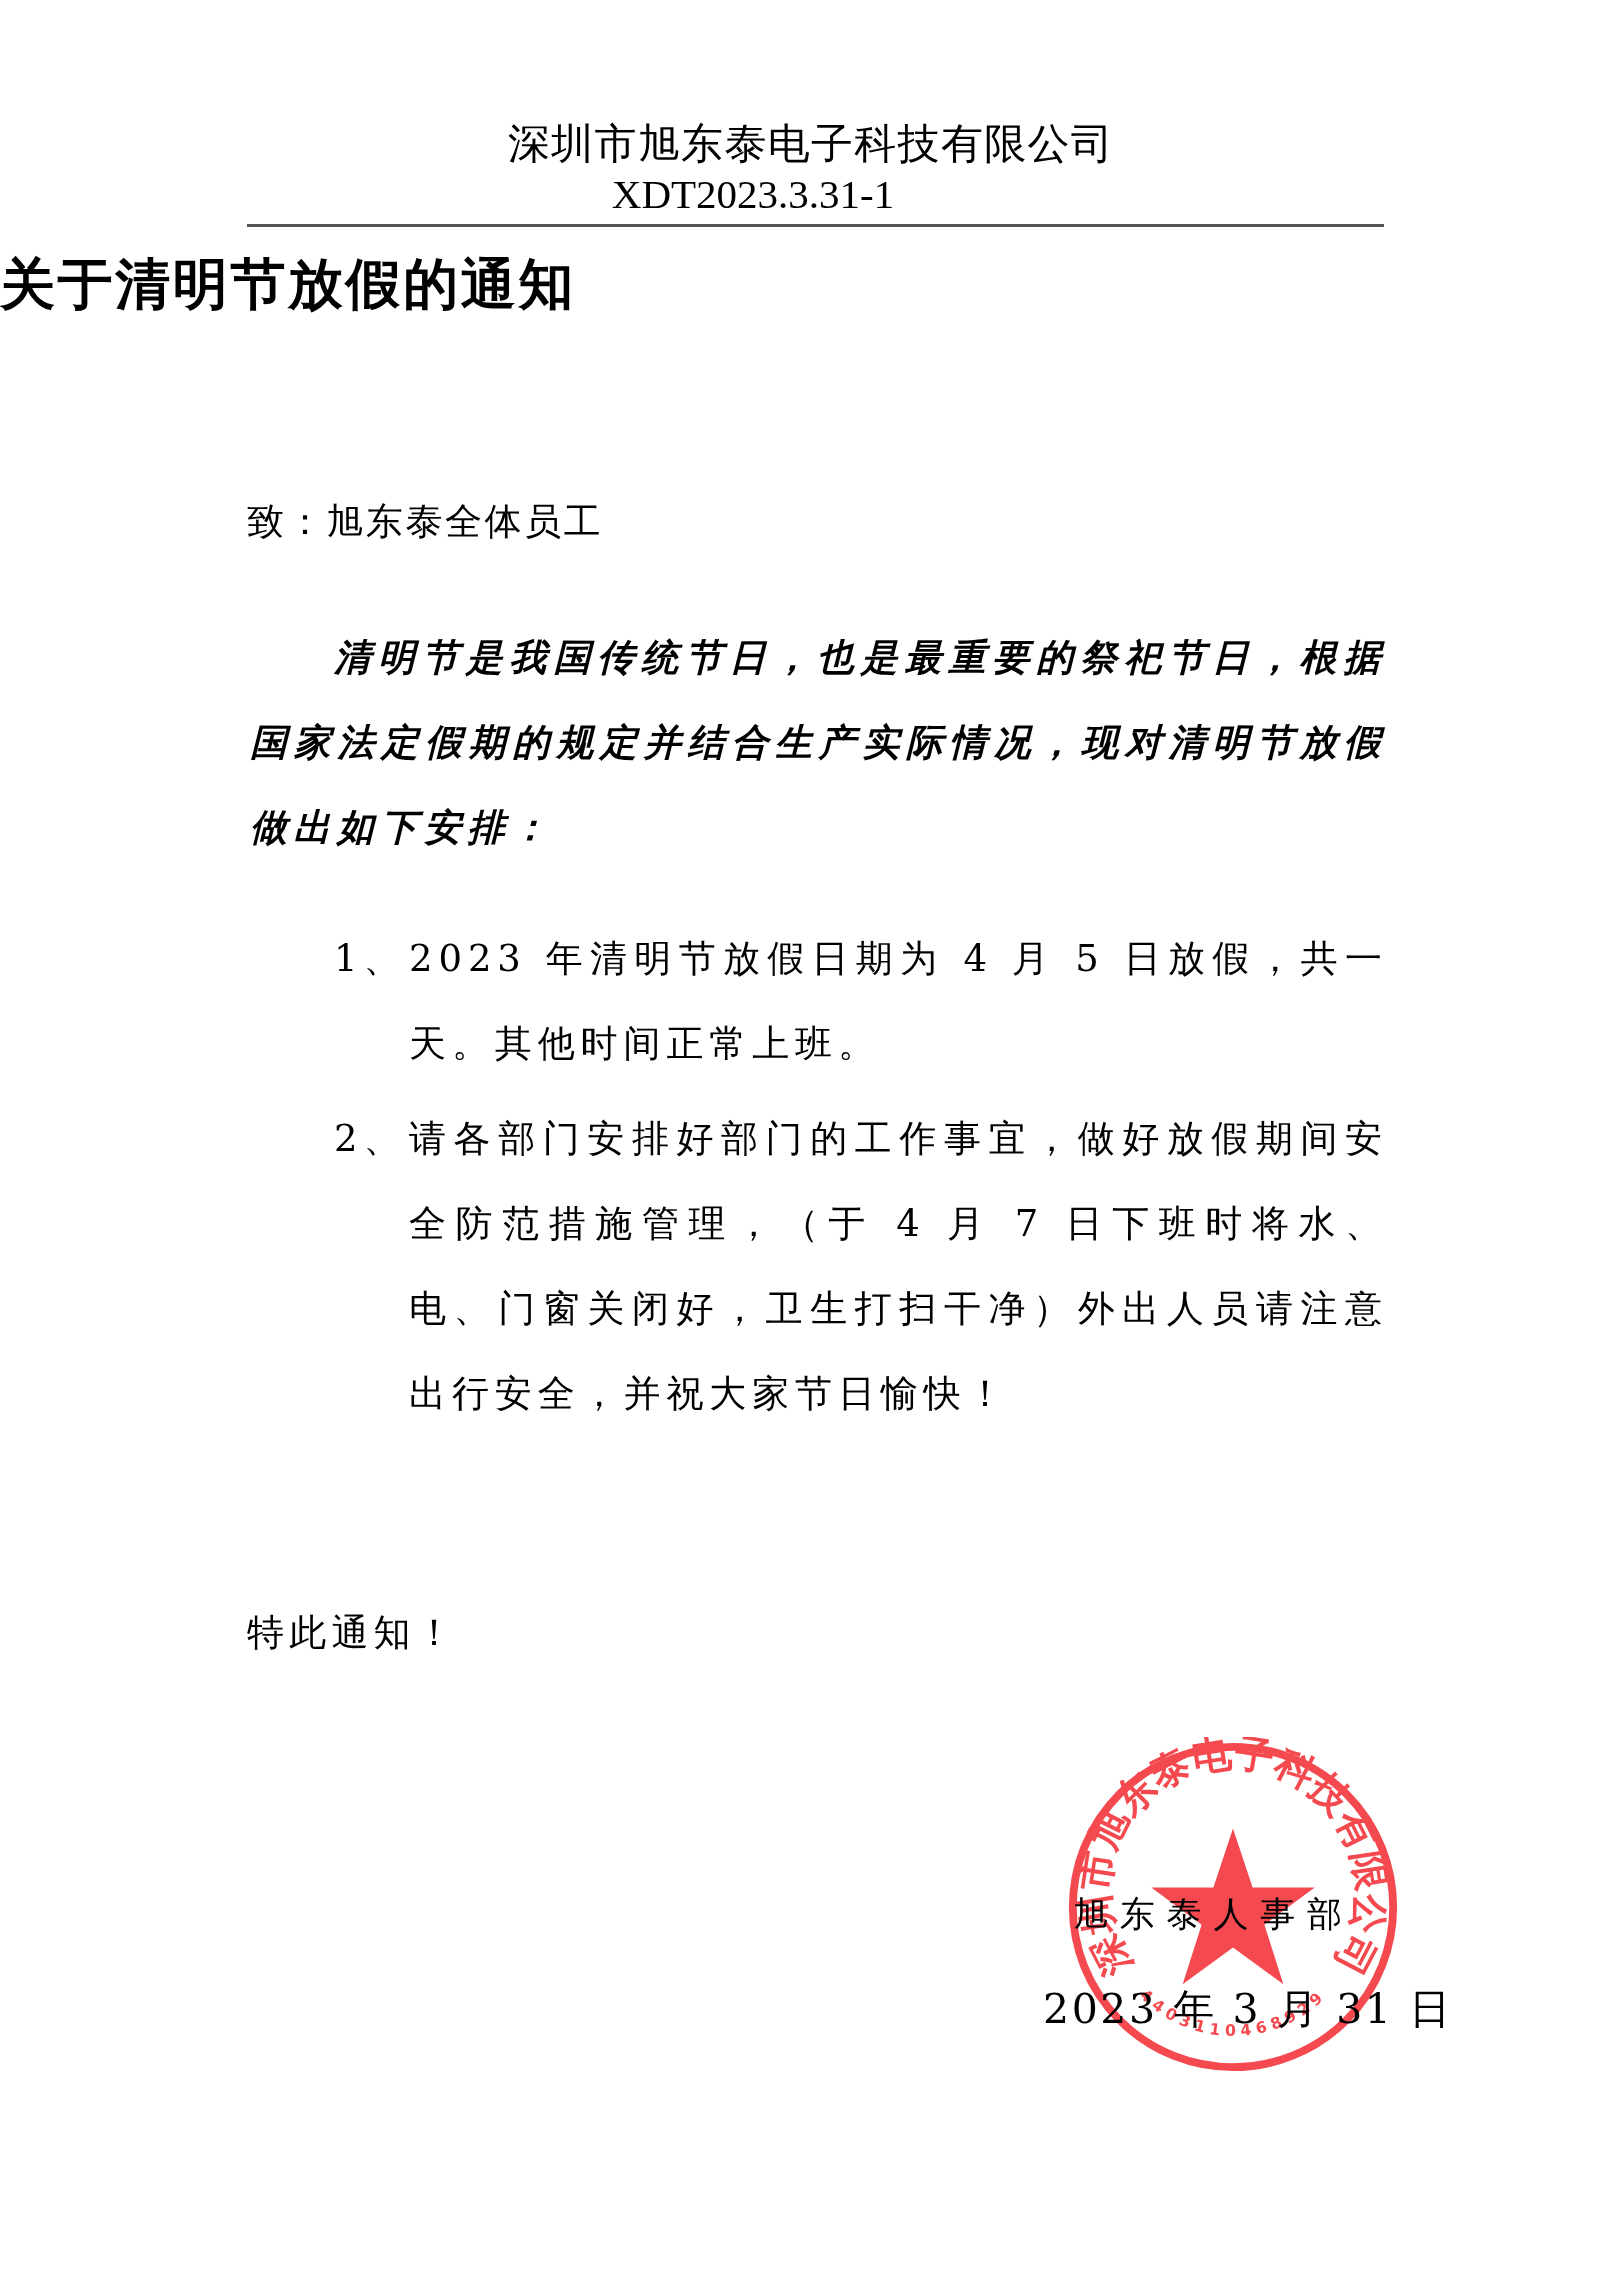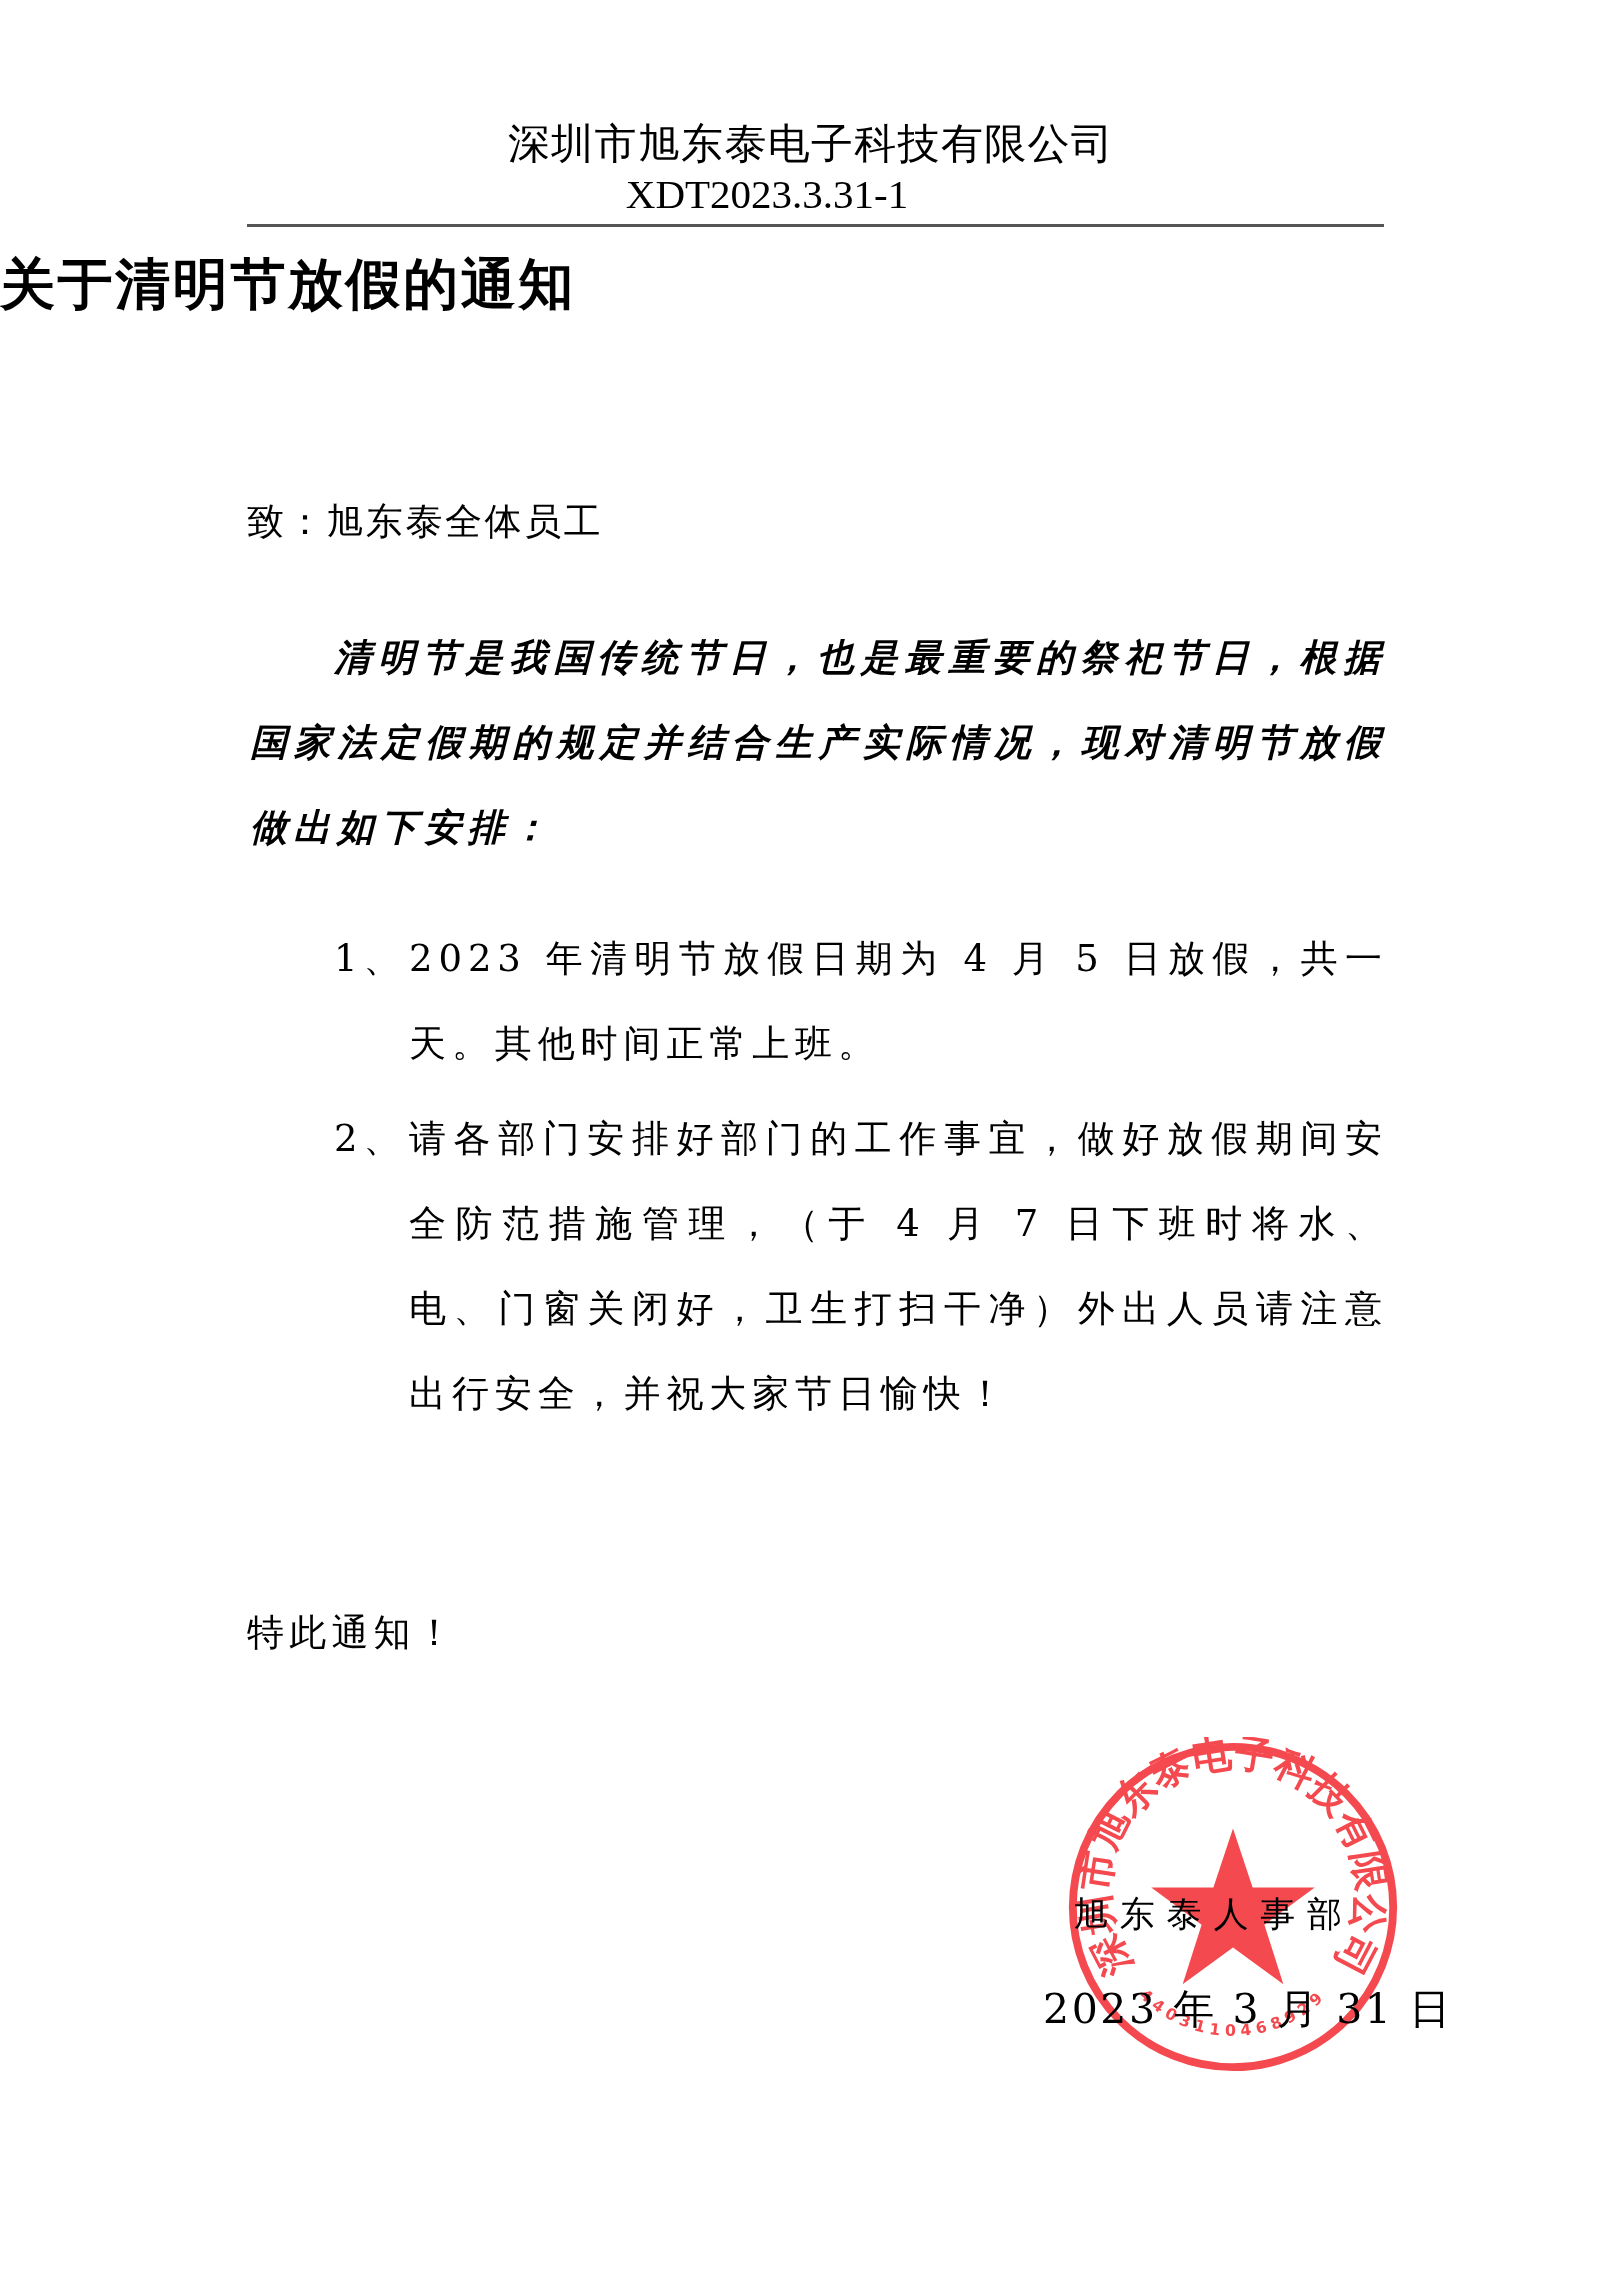--- a/index.html
+++ b/index.html
@@ -7,21 +7,21 @@
       width: 1622px; height: 2295px; position: relative; overflow: hidden;
       font-family: "DejaVu Serif", "Liberation Serif", serif; color: #000;
     }
     .abs { position: absolute; }
     .company {
       left: 0; width: 1622px; top: 118px; text-align: center;
       font-size: 42px; line-height: 52px; letter-spacing: 1.3px;
     }
     .docno {
       left: 0; width: 1506px; top: 171px; text-align: center;
-      font-family: "Liberation Serif", serif; font-size: 41px; line-height: 47px; padding-left: 14px;
+      font-family: "Liberation Serif", serif; font-size: 41px; line-height: 47px;
     }
     .divider {
       left: 247px; width: 1137px; top: 224px; height: 2.6px; background: #555555;
     }
     .title {
       left: 0; width: 1622px; top: 252px; 
       font-family: "DejaVu Sans", sans-serif; font-weight: bold;
       font-size: 55px; line-height: 65px; letter-spacing: 2.6px;
     }
     .salutation {

